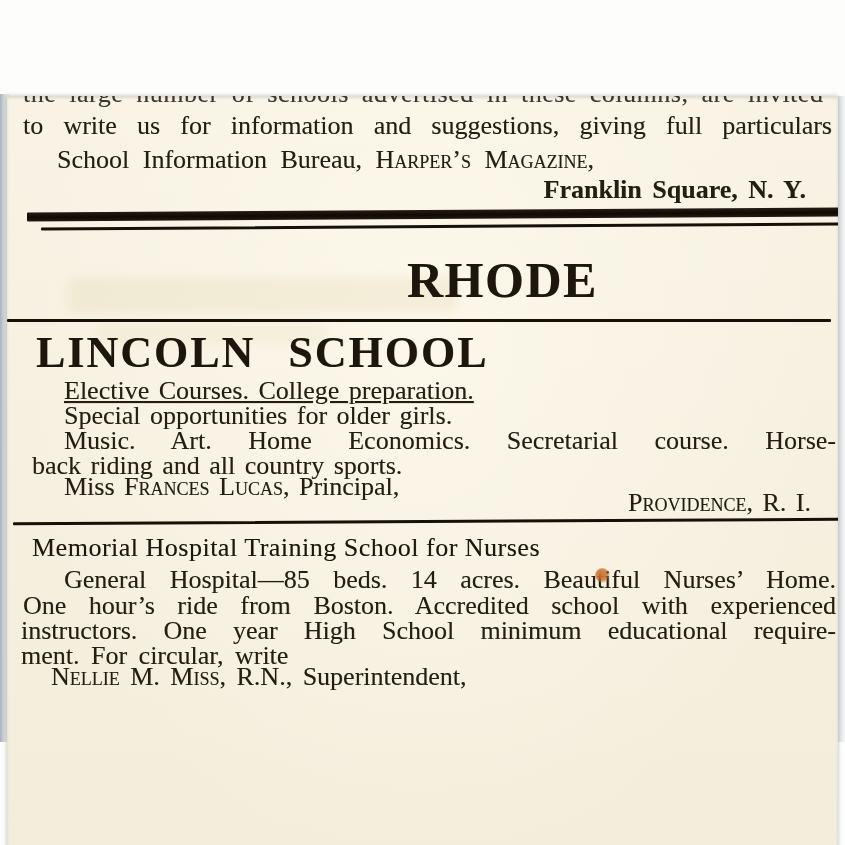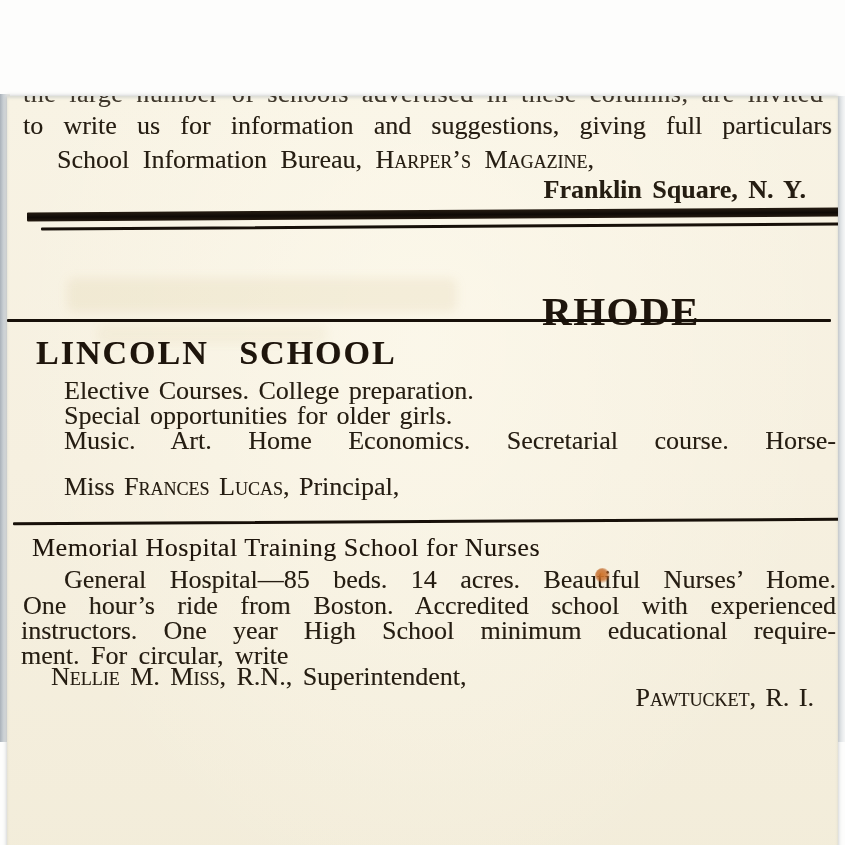--- a/index.html
+++ b/index.html
@@ -43,26 +43,26 @@
   .rule-thick{top:114px;left:20px;right:-2px;height:9px;transform:rotate(-0.35deg);
     background:linear-gradient(180deg,#251c12,#0f0a06 55%,#241a10);}
   .rule-thin{top:129px;left:34px;right:-2px;height:2.6px;transform:rotate(-0.35deg);}
   .rule-2{top:223px;left:0;width:824px;height:3.2px;}
   .rule-3{top:424px;left:6px;right:-2px;height:3.4px;transform:rotate(-0.3deg);}
 
   .ghost{position:absolute;background:rgba(185,155,75,0.10);filter:blur(5px);border-radius:8px;}
   .ghost-a{top:182px;left:60px;width:390px;height:34px;}
   .ghost-b{top:228px;left:90px;width:230px;height:20px;opacity:.7;}
 
-  .rhode{top:160px;right:3px;left:400px;font-size:41px;line-height:48px;
-    font-weight:700;letter-spacing:1.5px;color:#1e150c;text-align:center;margin-top:31px;}
+  .rhode{top:160px;right:3px;left:400px;font-size:50px;line-height:48px;
+    font-weight:700;letter-spacing:1.5px;color:#1e150c;text-align:left;}
 
-  .lincoln-title{top:239px;left:29px;font-size:34px;line-height:36px;font-weight:700;
+  .lincoln-title{top:239px;left:29px;font-size:44px;line-height:36px;font-weight:700;
     letter-spacing:2px;word-spacing:20px;color:#1e150c;}
-  .elective{top:281px;left:57px;word-spacing:3px;}
+  .elective{top:281px;left:57px;word-spacing:3px;text-decoration:underline;}
   .special{top:306px;left:57px;word-spacing:3px;}
   .music{top:331px;left:57px;right:2px;}
   .backriding{top:356px;left:25px;word-spacing:3px;}
   .frances{top:377px;left:57px;word-spacing:3px;}
   .providence{top:393px;right:27px;left:400px;word-spacing:3px;}
 
   .memorial-title{top:434px;left:25px;font-size:26px;line-height:35px;font-weight:400;
     letter-spacing:0.5px;color:#1e150c;}
   .general{top:470px;left:57px;right:2px;}
   .onehour{top:496px;left:16px;right:2px;}
@@ -99,31 +99,32 @@
   <div class="ghost ghost-b"></div>
 
   <div class="line rhode">RHODE</div>
 
   <div class="rule rule-2"></div>
 
   <div class="line lincoln-title">LINCOLN SCHOOL</div>
   <div class="line elective">Elective Courses. College preparation.</div>
   <div class="line special">Special opportunities for older girls.</div>
   <div class="line music just">Music. Art. Home Economics. Secretarial course. Horse-</div>
+  <div class="line backriding">back riding and all country sports.</div>
   <div class="line frances"><span>Miss </span><span class="sc">Frances Lucas</span><span>, Principal,</span></div>
+  <div class="line providence rt"><span class="sc">Providence</span><span>, R. I.</span></div>
 
   <div class="rule rule-3"></div>
 
   <div class="line memorial-title">Memorial Hospital Training School for Nurses</div>
   <div class="line general just">General Hospital—85 beds. 14 acres. Beautiful Nurses’ Home.</div>
   <div class="line onehour just">One hour’s ride from Boston. Accredited school with experienced</div>
   <div class="line instructors just">instructors. One year High School minimum educational require-</div>
   <div class="line ment">ment. For circular, write</div>
   <div class="line nellie"><span class="sc">Nellie M. Miss</span><span>, R.N., Superintendent,</span></div>
-  <div class="line pawtucket rt"><span class="sc">Pawtucket</span><span>, R. I.</span></div>
 
   <div class="stain"></div>
 
   <svg class="bottom-band" viewBox="0 0 831 26" preserveAspectRatio="none">
     <path d="M0,3 C60,7 150,12 300,15 C450,18 620,14 831,5
              L831,15 C650,21 480,24 300,23.5 C150,23 60,21 0,18 Z" fill="#231a10"></path>
   </svg>
 
 </div>
 

